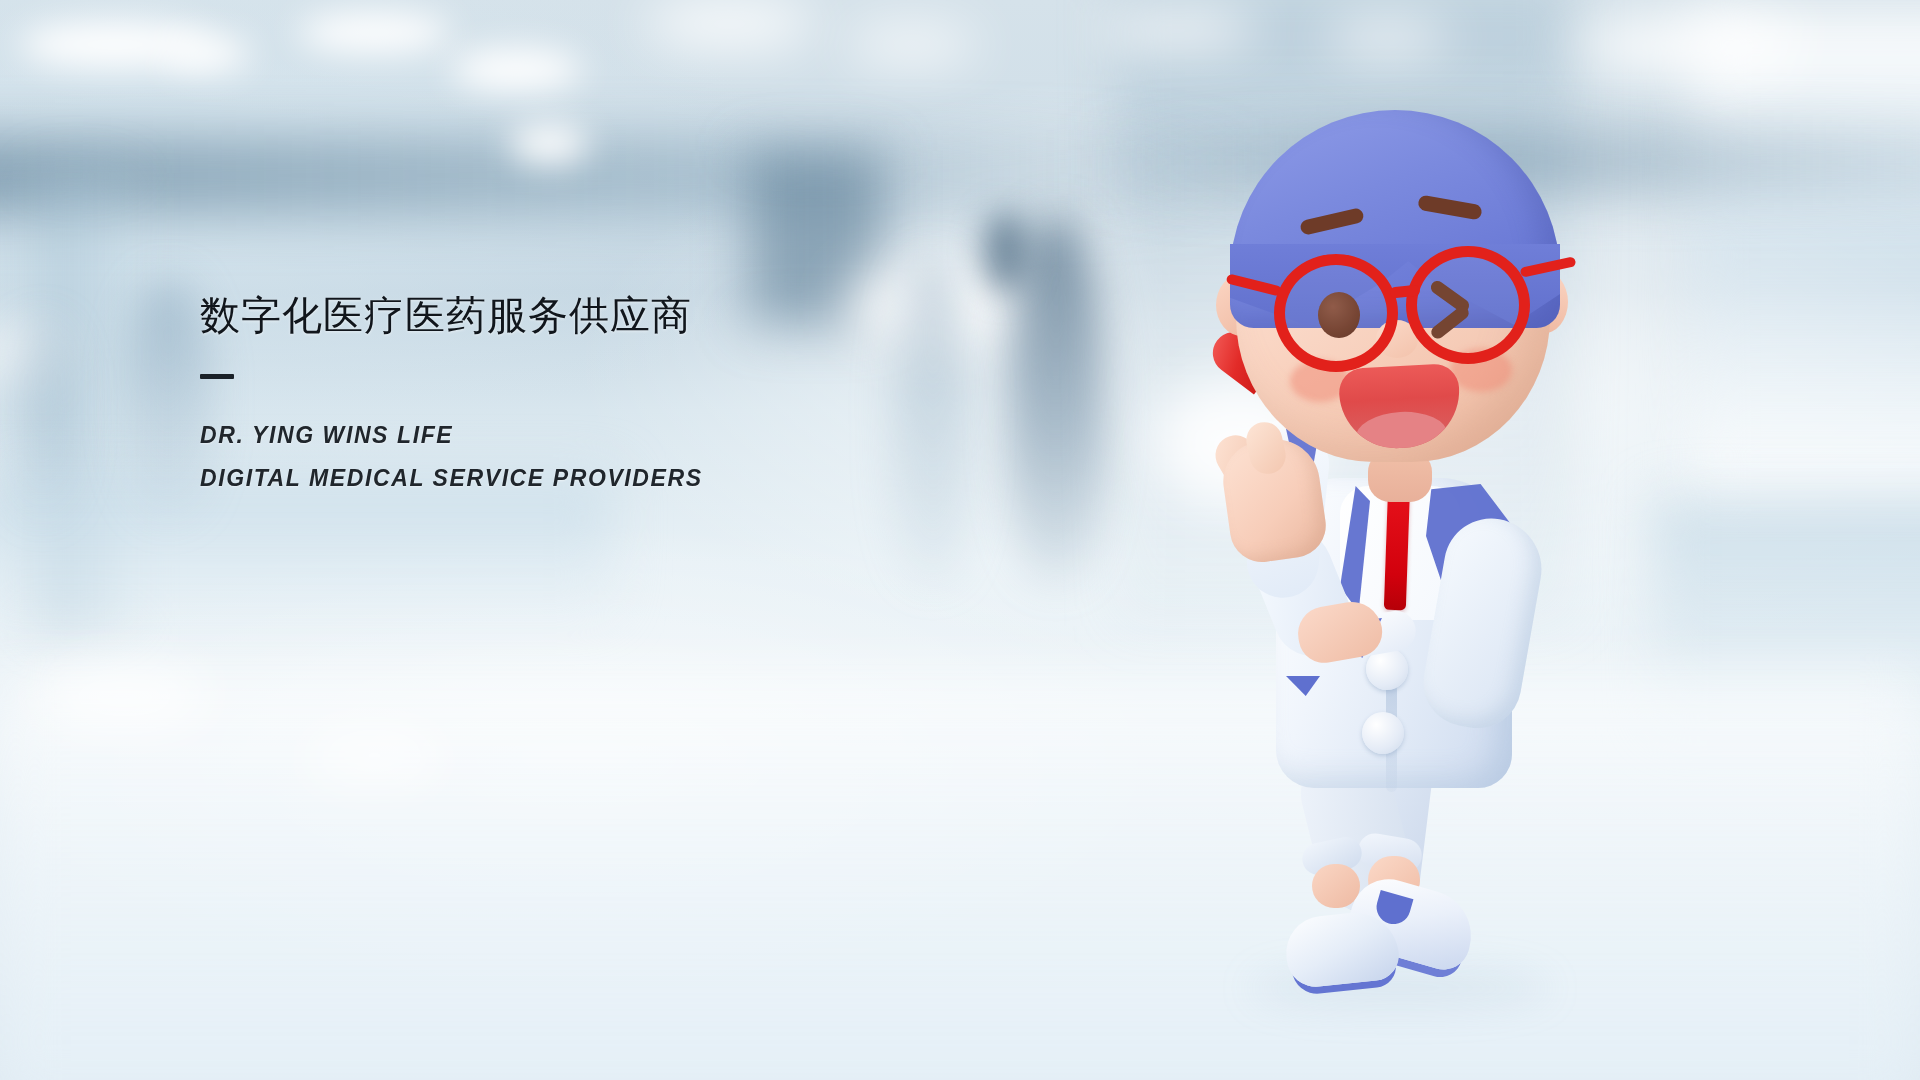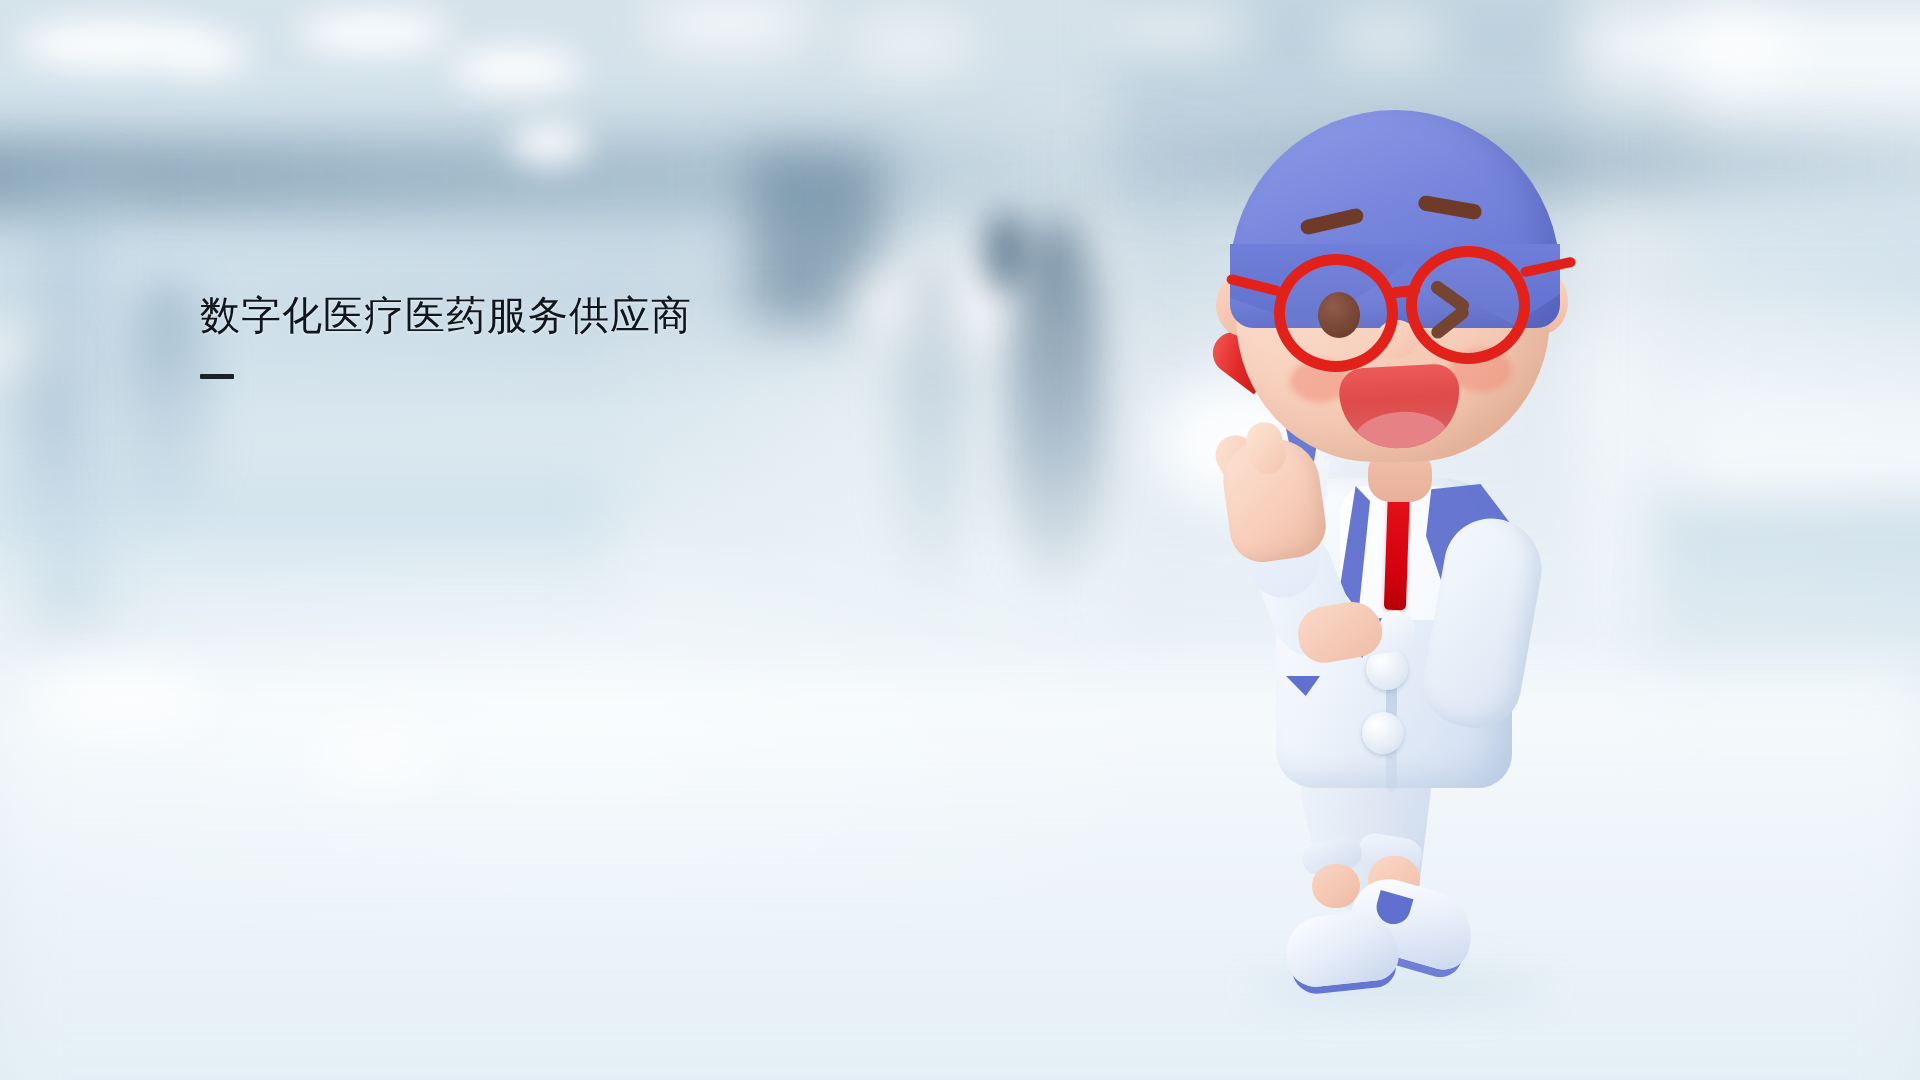--- a/index.html
+++ b/index.html
@@ -282,20 +282,24 @@
   <div class="person p2"></div>
   <div class="person p3"></div>
   <div class="person p4"></div>
 
   <div class="copy">
     <div class="subtitle">数字化医疗医药服务供应商</div>
 
 
     <div class="rule"></div>
 
+    <div class="en">
+      <div>DR. YING WINS LIFE</div>
+      <div>DIGITAL MEDICAL SERVICE PROVIDERS</div>
+    </div>
   </div>
 
   <div id="mascot">
     <div class="ground"></div>
 
     <div class="leg-back"></div>
     <div class="leg-front"></div>
     <div class="cuff-a"></div>
     <div class="cuff-b"></div>
     <div class="ankle-a"></div>

